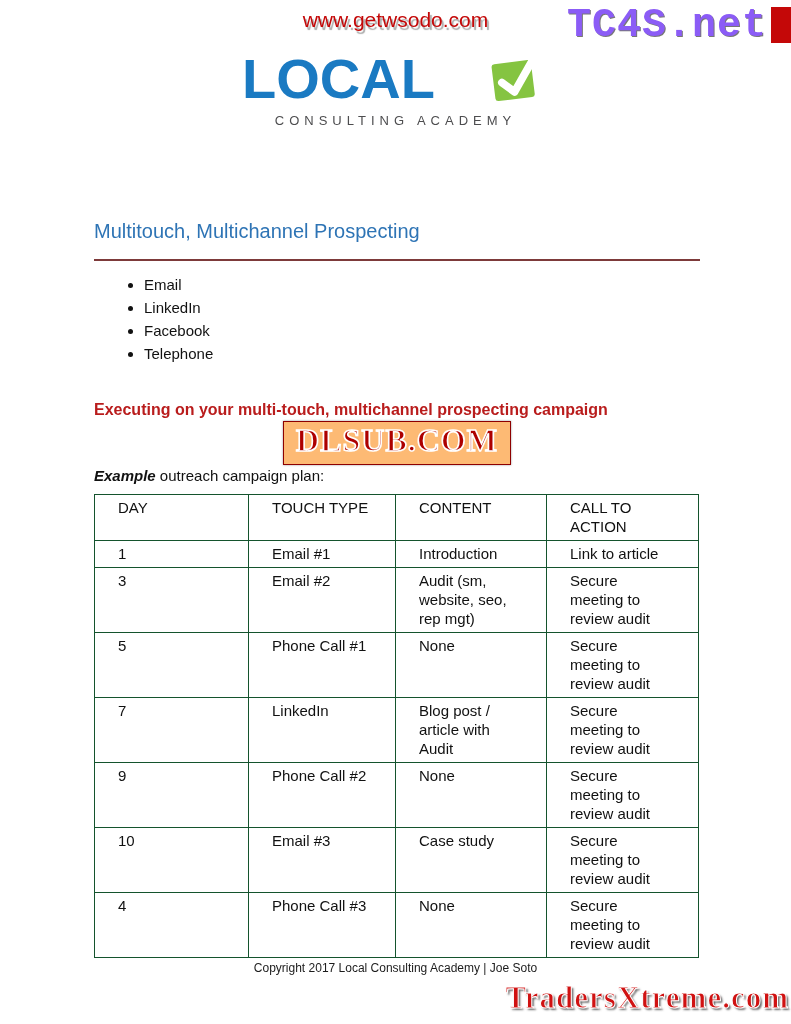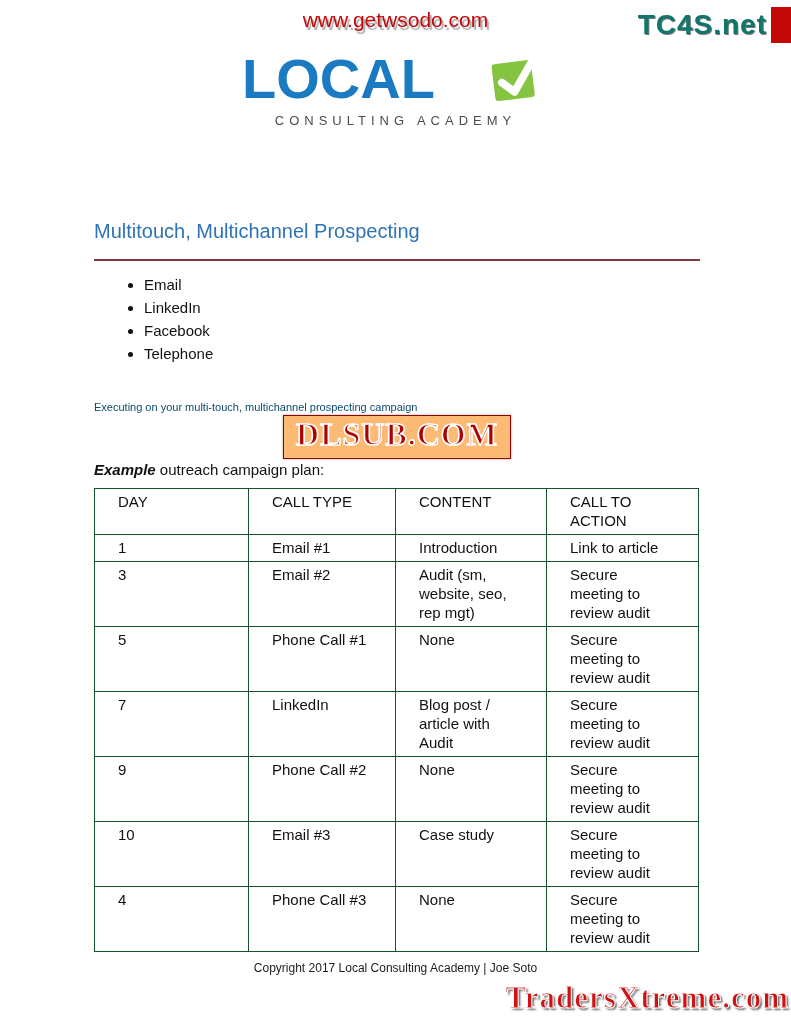--- a/index.html
+++ b/index.html
@@ -13,22 +13,22 @@
   
   .top-watermark {
     position:absolute; top:8px; left:0; right:0; text-align:center;
     font-size:21px; color:var(--watermark-red,#c81616);
     text-shadow:2px 3px 1px rgba(140,140,140,.75);
   }
 
   
   .tc4s { position:absolute; top:0; right:0; display:flex; align-items:center; height:50px; }
   .tc4s-text {
-    font-family:Liberation Sans, sans-serif; font-weight:bold; font-size:28px;
-    color:#0f766e; letter-spacing:1px; text-shadow:1px 1px 0 #777;
+    font-family:Liberation Mono, monospace; font-weight:bold; font-size:40px;
+    color:#8b5cf6; letter-spacing:1px; text-shadow:1px 1px 0 #777;
   }
   .tc4s-block { width:20px; height:36px; background:var(--watermark-red,#c00000); margin-left:4px; }
 
   
   .logo { position:absolute; top:46px; left:0; right:0; text-align:center; }
   .logo-inner { display:inline-block; }
   .logo-row { display:flex; align-items:center; justify-content:center;gap:44px; }
   .logo-text {
     font-size:56px; font-weight:bold; color:var(--logo-blue,#1a7ac2); letter-spacing:0px;
   }
@@ -39,21 +39,21 @@
   }
 
   
   .content { position:absolute; top:220px; left:94px; width:606px; }
   .doc-title { font-size:20px; font-weight:normal; color:var(--title-blue,#2e74b5); }
   .title-rule { border:none; border-top:2px solid var(--rule-maroon,#7d3a3a); margin-top:16px; }
   .intro { margin-top:34px; font-size:15px; line-height:22px; }
   .intro b { font-weight:bold; }
   ul.channels { margin-top:12px; padding-left:50px; list-style:disc; }
   ul.channels li { font-size:15px; line-height:23px; }
-  .section-heading { margin-top:36px; font-size:11px; font-weight:normal; color:#0c4a6e; }
+  .section-heading { margin-top:36px; font-size:16px; font-weight:bold; color:#b91c1c; }
 
   .dlsub-wrap { margin-top:2px; text-align:center; }
   .dlsub-badge {
     display:inline-block; background:#fdba74; border:1px solid #8d0000;
     padding:0 12px; line-height:36px; box-shadow:0 0 2px rgba(0,0,0,.4);
   }
   .dlsub-text {
     font-family:"Liberation Serif", serif; font-weight:bold; font-size:32px;
     color:#ad0000; letter-spacing:1px; -webkit-text-stroke:1.6px #ffffff;
     text-shadow:0 0 1px #fff;
@@ -137,21 +137,21 @@
     <table class="plan-table">
       <colgroup>
         <col class="c1">
           <col class="c2">
           <col class="c3">
           <col class="c4">
       </colgroup>
       <thead>
         <tr>
           <th>DAY</th>
-          <th>CALL TYPE</th>
+          <th>TOUCH TYPE</th>
           <th>CONTENT</th>
           <th>CALL TO ACTION</th>
         </tr>
       </thead>
       <tbody>
         <tr>
           <td>1</td>
           <td>Email #1</td>
           <td>Introduction</td>
           <td>Link to article</td>

